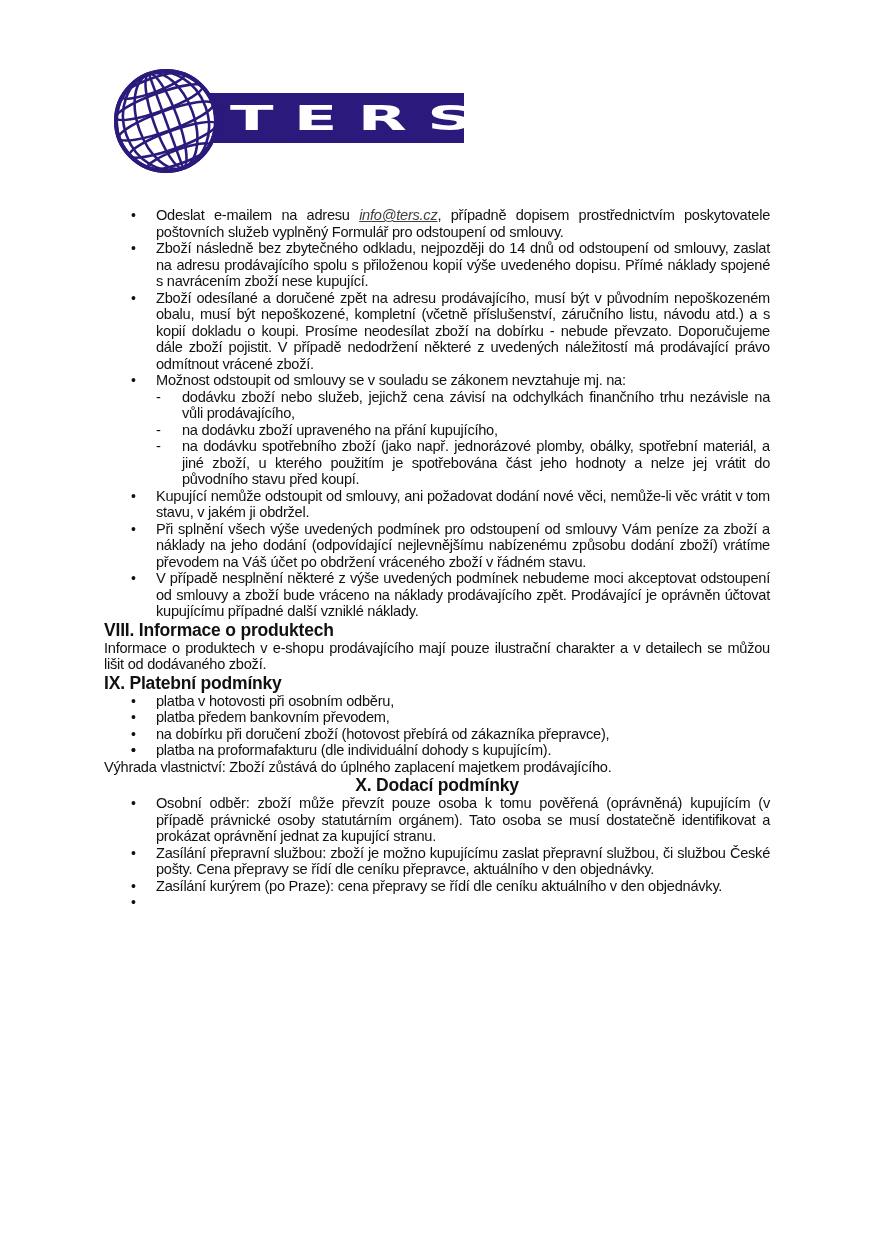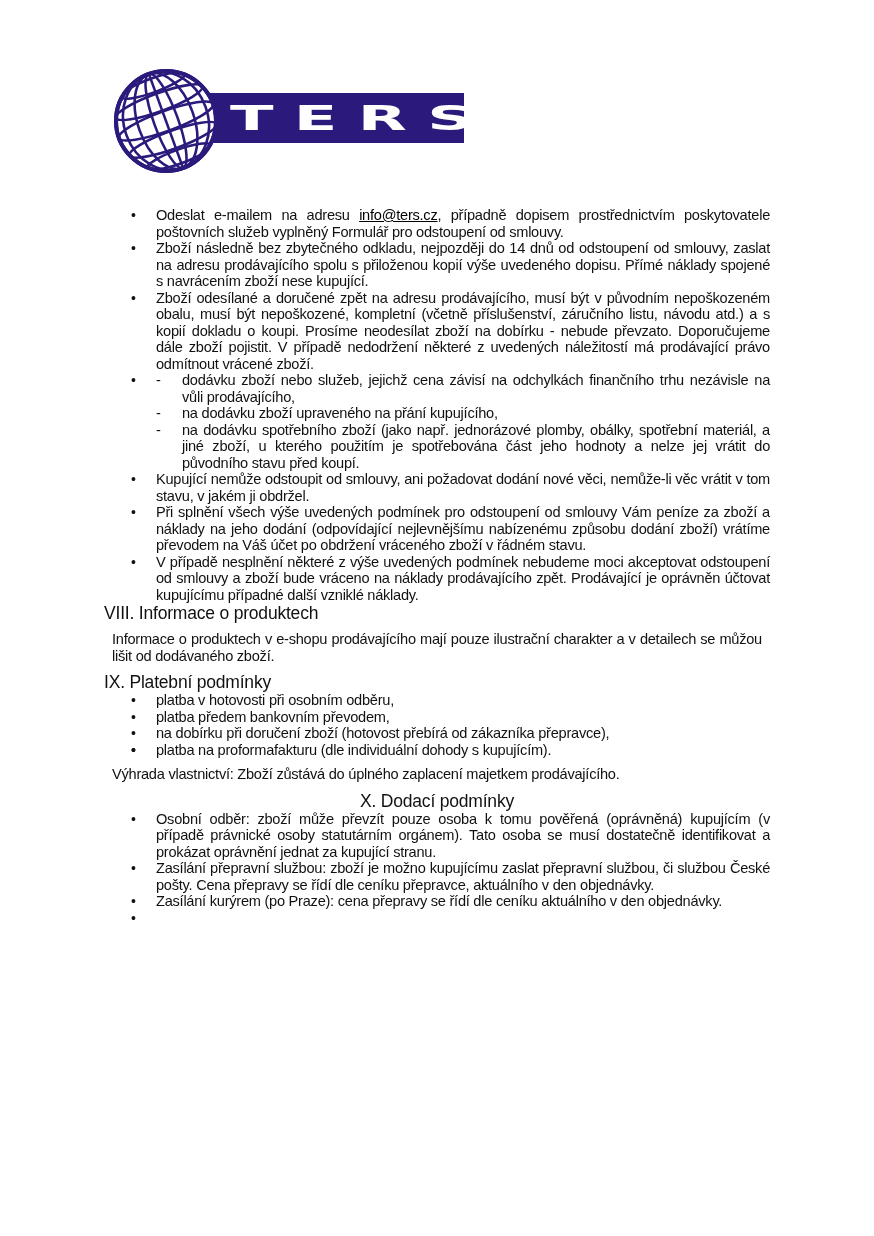--- a/index.html
+++ b/index.html
@@ -89,32 +89,33 @@
       padding-left: 26px;
       margin-left: -0px;
       text-align: justify;
     }
     ul.dashes > li > .dash {
       position: absolute;
       left: 0px;
       top: 0;
     }
     a.email {
-      color: #000000;
+      color: #404040;
       text-decoration: underline;
+      font-style: italic;
     }
     h2.section-title {
       font-size: 17.5px;
-      font-weight: normal;
+      font-weight: bold;
       margin: 0;
       line-height: 20px;
       letter-spacing: -0.2px;
     }
     p.para {
-      margin: 8px;
+      margin: 0;
       text-align: justify;
     }
     .sec-viii-title { margin-top: 33px; }
     .sec-viii-text { margin-top: 18px; }
     .sec-ix-title { margin-top: 34px; }
     .sec-ix-list { margin-top: 21px; }
     .sec-ix-note { margin-top: 18px; }
     .sec-x-title { margin-top: 34px; text-align: center; }
     .sec-x-list { margin-top: 21px; }
   </style>
@@ -162,20 +163,21 @@
     <li>
       <span class="bullet">•</span>
       <span>Zboží následně bez zbytečného odkladu, nejpozději do 14 dnů od odstoupení od smlouvy, zaslat na adresu prodávajícího spolu s přiloženou kopií výše uvedeného dopisu. Přímé náklady spojené s navrácením zboží nese kupující.</span>
     </li>
     <li>
       <span class="bullet">•</span>
       <span>Zboží odesílané a doručené zpět na adresu prodávajícího, musí být v původním nepoškozeném obalu, musí být nepoškozené, kompletní (včetně příslušenství, záručního listu, návodu atd.) a s kopií dokladu o koupi. Prosíme neodesílat zboží na dobírku - nebude převzato. Doporučujeme dále zboží pojistit. V případě nedodržení některé z uvedených náležitostí má prodávající právo odmítnout vrácené zboží.</span>
     </li>
     <li>
       <span class="bullet">•</span>
+      <span>Možnost odstoupit od smlouvy se v souladu se zákonem nevztahuje mj. na:</span>
       <ul class="dashes">
         <li>
           <span class="dash">-</span>
           <span>dodávku zboží nebo služeb, jejichž cena závisí na odchylkách finančního trhu nezávisle na vůli prodávajícího,</span>
         </li>
         <li>
           <span class="dash">-</span>
           <span>na dodávku zboží upraveného na přání kupujícího,</span>
         </li>
         <li>

